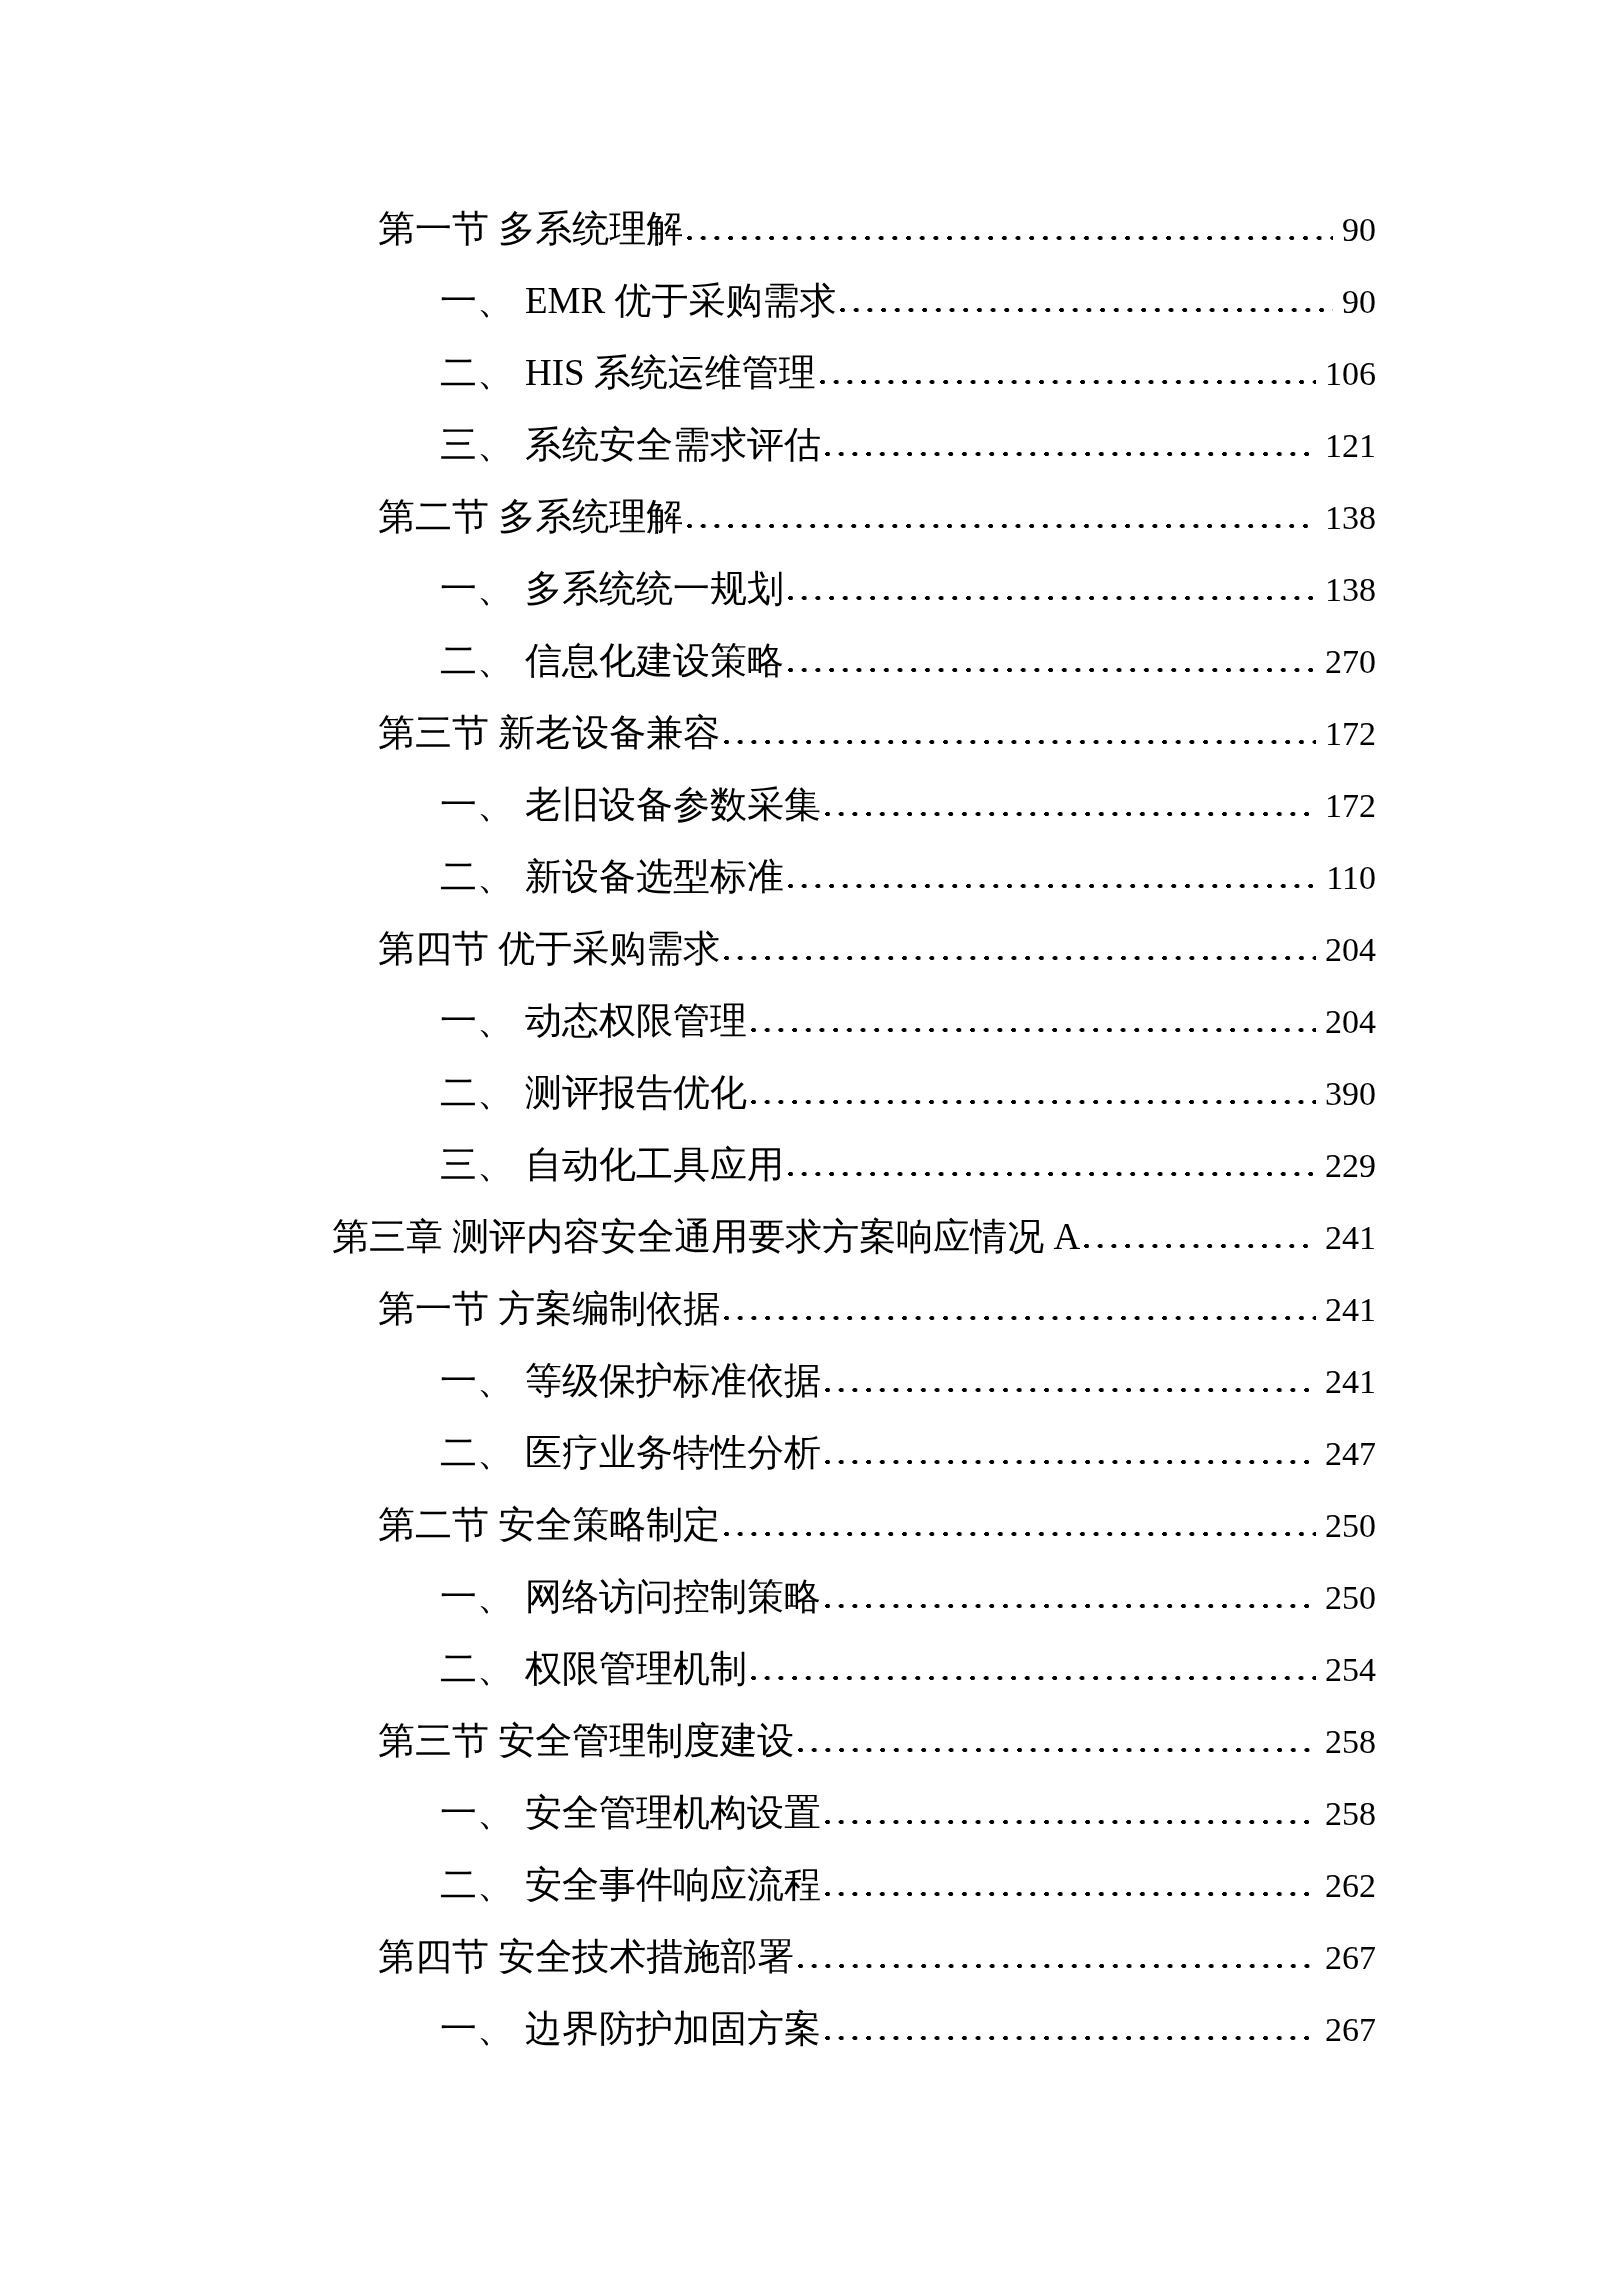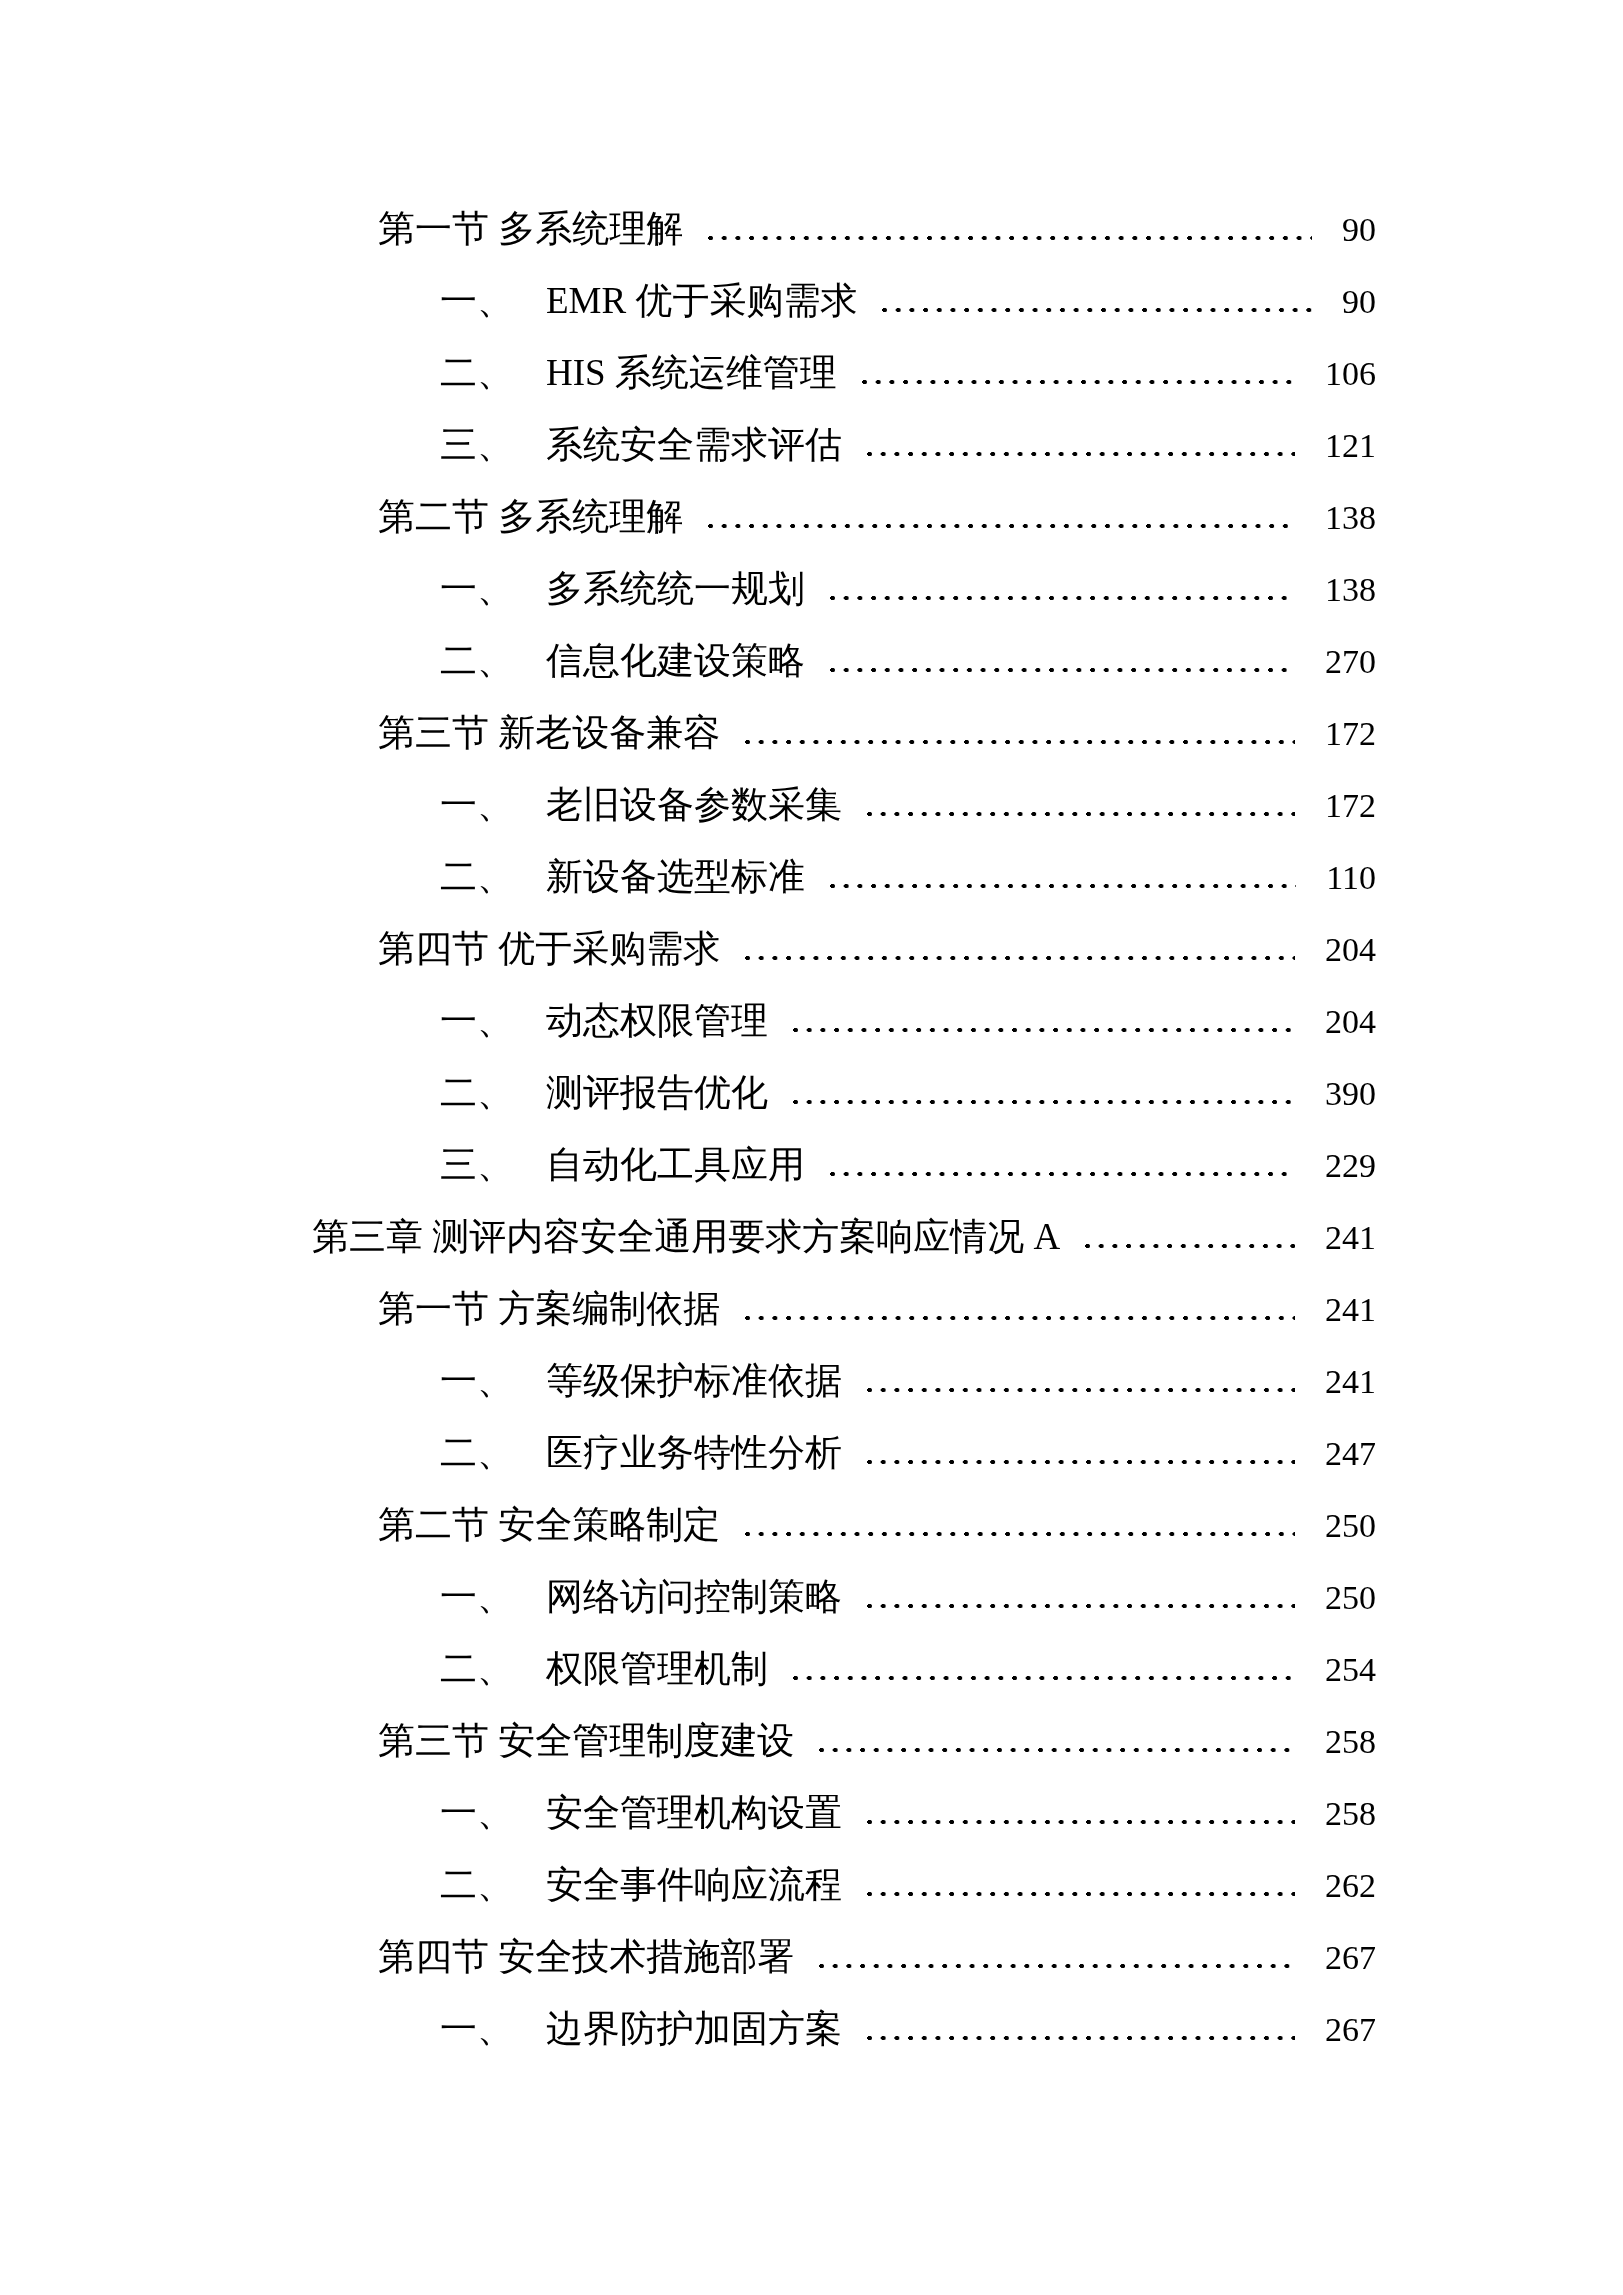--- a/index.html
+++ b/index.html
@@ -22,23 +22,22 @@
     top: 193px;
     left: 0;
     width: 1376px;
   }
   .row {
     display: flex;
     align-items: baseline;
     height: 72px;
     font-size: 37px;
     white-space: pre;
-    gap: 21px;
-  }
-  .row.chapter { padding-left: 312px; }
+  }
+  .row.chapter { padding-left: 312px; margin-left: 20px; }
   .row.section { padding-left: 378px; }
   .row.item    { padding-left: 440px; }
   .num {
     flex: 0 0 auto;
     width: 85px;
     line-height: 72px;
   }
   .num:empty { display: none; }
   .label {
     flex: 0 0 auto;

